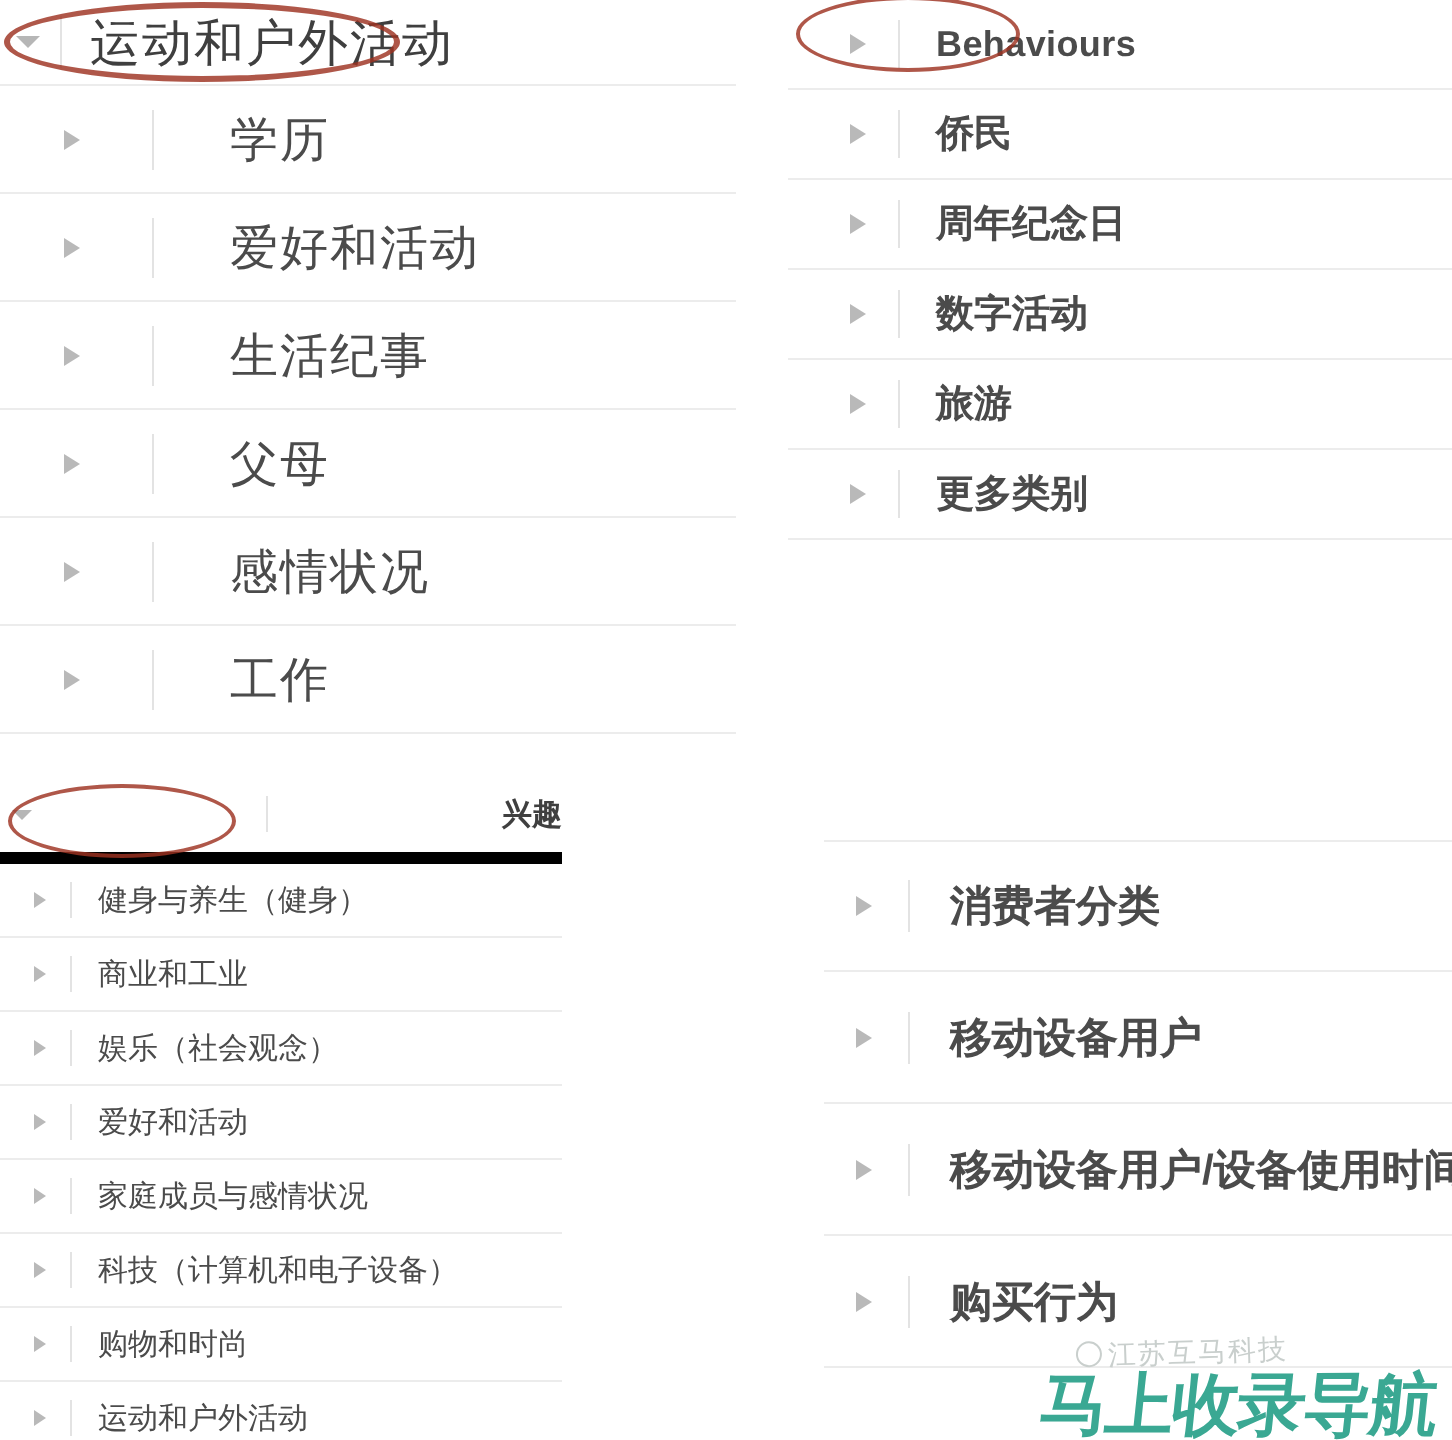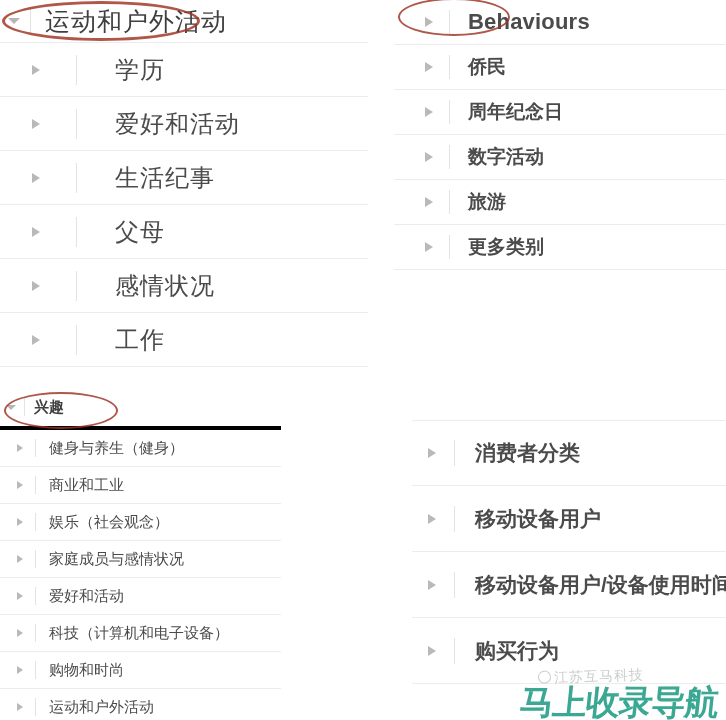--- a/index.html
+++ b/index.html
@@ -88,24 +88,25 @@
   #panel-demographics .row .caret { margin-right: 20px; }
   #panel-demographics .row .vsep { height: 30px; margin-right: 22px; }
   #panel-demographics .row .label { font-size: 24px; letter-spacing: 1px; }
 
   
   #panel-interests {
     left: 0; top: 388px; width: 281px;
   }
   #panel-interests .hdr {
     height: 38px;
-    border-bottom: 4px solid #000000;
+    border-bottom: 6px solid #000000;
     padding-left: 6px;
     display: flex;
     align-items: center;
+    justify-content: space-between;
   }
   #panel-interests .hdr .caret-down {
     border-left-width: 5px; border-right-width: 5px; border-top-width: 5px;
     margin-right: 8px;
   }
   #panel-interests .hdr .vsep { height: 18px; margin-right: 9px; }
   #panel-interests .hdr .label { font-size: 15px; color: #3f3f3f; font-weight: bold; }
   #panel-interests .row {
     height: 37px;
     padding-left: 17px;
@@ -134,21 +135,21 @@
   }
   #panel-behavior .hdr .vsep { height: 22px; margin-right: 12px; }
   #panel-behavior .hdr .label { font-size: 20px; color: #3f3f3f; font-weight: bold; }
   #panel-behavior .row {
     height: 45px;
     padding-left: 31px;
   }
   #panel-behavior .row .caret { margin-right: 16px; }
   #panel-behavior .row .vsep { height: 24px; margin-right: 18px; }
   #panel-behavior .row .label { font-size: 19px; font-weight: bold; }
-  #panel-behavior .row .label.latin { font-size: 22px; letter-spacing: .2px; }
+  #panel-behavior .row .label.latin { font-size: 18px; letter-spacing: .2px; }
 
   
   #panel-consumer {
     left: 412px; top: 420px; width: 314px;
   }
   #panel-consumer .row {
     height: 66px;
     padding-left: 16px;
     border-bottom: 1px solid #ececec;
   }
@@ -268,26 +269,26 @@
     <span class="label">商业和工业</span>
   </div>
   <div class="row">
     <span class="caret"></span>
     <span class="vsep"></span>
     <span class="label">娱乐（社会观念）</span>
   </div>
   <div class="row">
     <span class="caret"></span>
     <span class="vsep"></span>
+    <span class="label">爱好和活动</span>
+  </div>
+  <div class="row">
+    <span class="caret"></span>
+    <span class="vsep"></span>
     <span class="label">家庭成员与感情状况</span>
-  </div>
-  <div class="row">
-    <span class="caret"></span>
-    <span class="vsep"></span>
-    <span class="label">爱好和活动</span>
   </div>
   <div class="row">
     <span class="caret"></span>
     <span class="vsep"></span>
     <span class="label">科技（计算机和电子设备）</span>
   </div>
   <div class="row">
     <span class="caret"></span>
     <span class="vsep"></span>
     <span class="label">购物和时尚</span>

